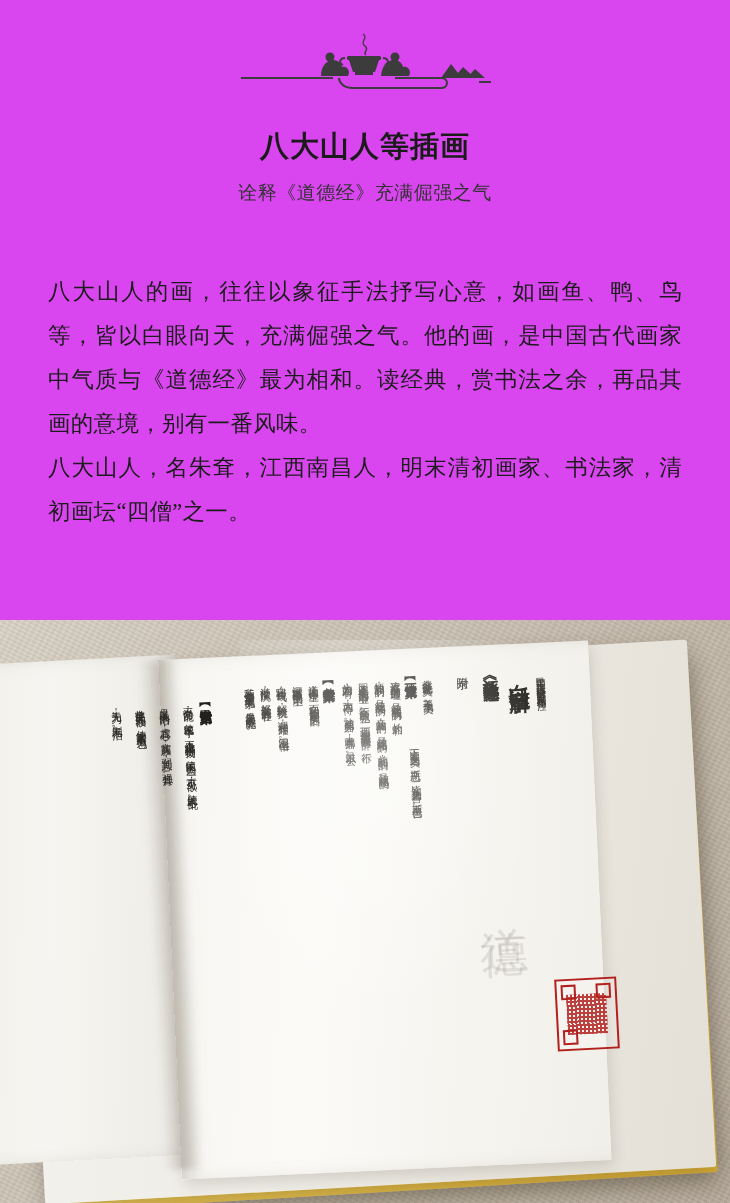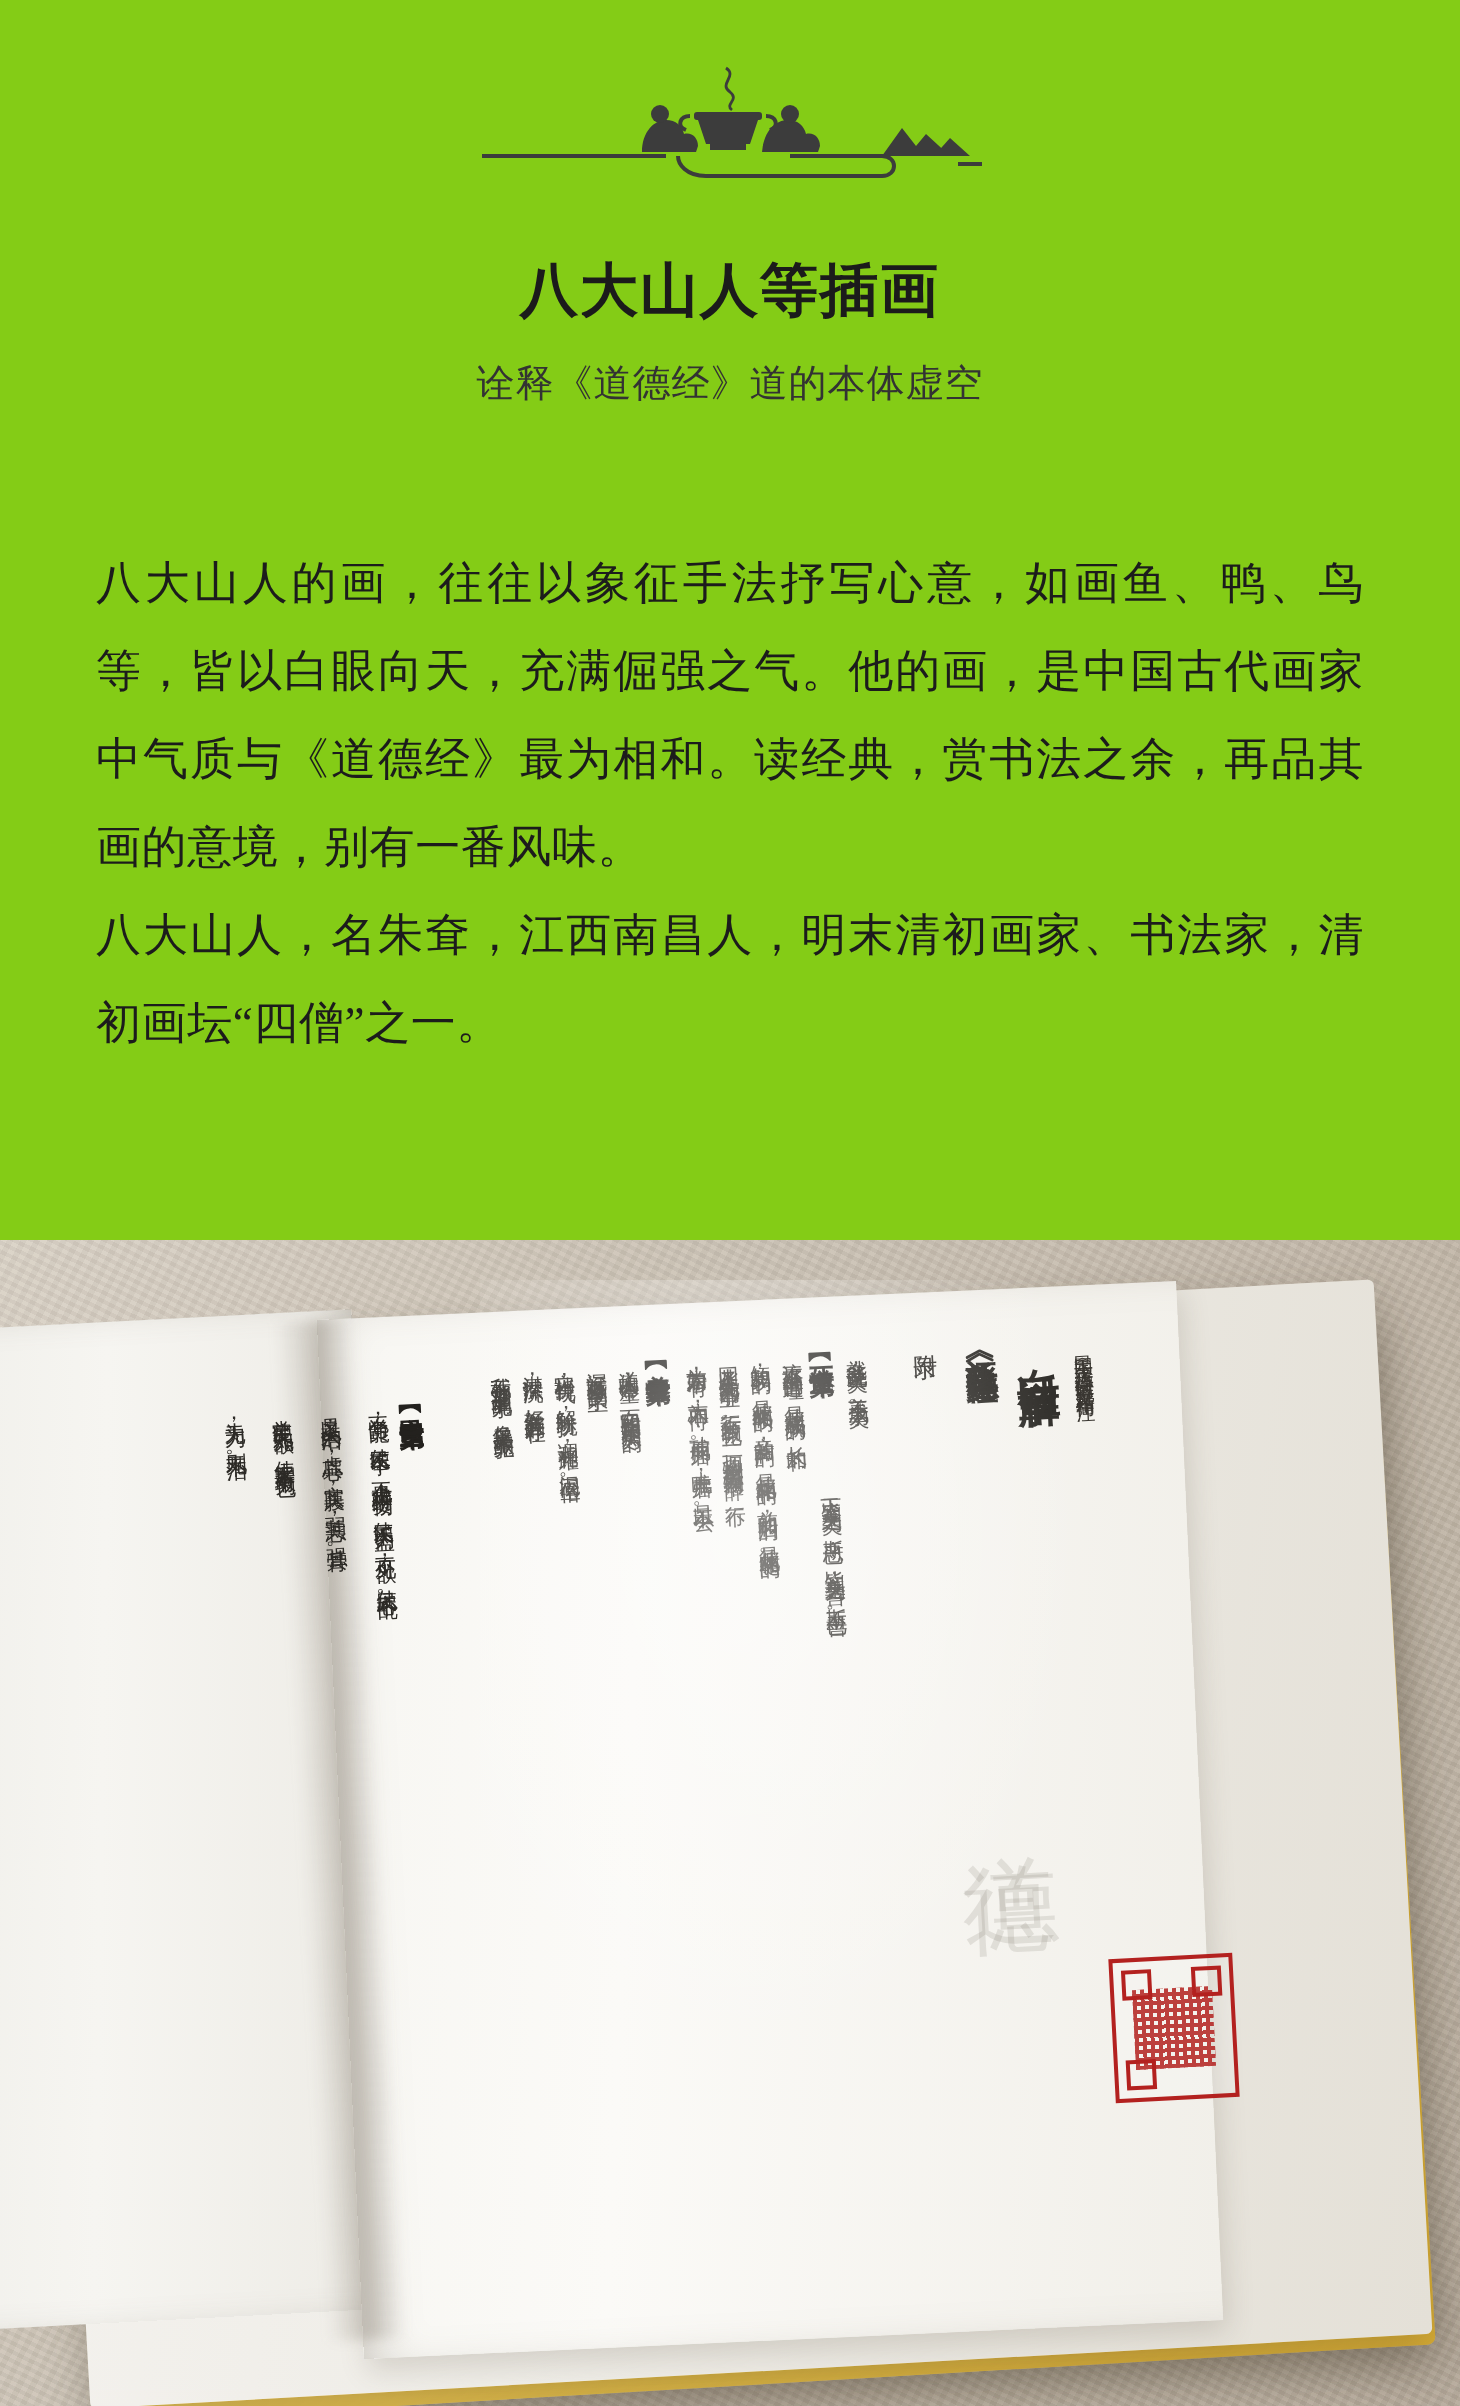--- a/index.html
+++ b/index.html
@@ -12,21 +12,21 @@
     height: 1203px;
     font-family: "Liberation Serif", "DejaVu Serif", serif;
     color: #1a1a1a;
     overflow: hidden;
     position: relative;
   }
   .page {
     width: 730px;
     height: 1203px;
     position: relative;
-    background: #84cc16;
+    background: #d946ef;
   }
 
   
   .ornament-wrap {
     width: 100%;
     padding-top: 38px;
     display: flex;
     justify-content: center;
     align-items: center;
     height: 90px;
@@ -277,21 +277,21 @@
           <path d="M206 48 l10 -14 l7 9 l5 -6 l12 11 z"></path>
           <path d="M232 48 l8 -9 l10 9 z"></path>
           <path d="M244 52 h12" stroke="#3c3c3c" stroke-width="2" fill="none"></path>
         </g>
       </svg>
     </span>
   </div>
 
   <div class="heading-block">
     <div class="main-title">八大山人等插画</div>
-    <div class="sub-title">诠释《道德经》道的本体虚空</div>
+    <div class="sub-title">诠释《道德经》充满倔强之气</div>
   </div>
 
   <div class="body-block">
     <p class="body-para">八大山人的画，往往以象征手法抒写心意，如画鱼、鸭、鸟等，皆以白眼向天，充满倔强之气。他的画，是中国古代画家中气质与《道德经》最为相和。读经典，赏书法之余，再品其画的意境，别有一番风味。</p>
     <p class="body-para">八大山人，名朱耷，江西南昌人，明末清初画家、书法家，清初画坛“四僧”之一。</p>
   </div>
 
   <div class="photo">
     <div class="photo-bg"></div>
     <div class="book-edge"></div>

